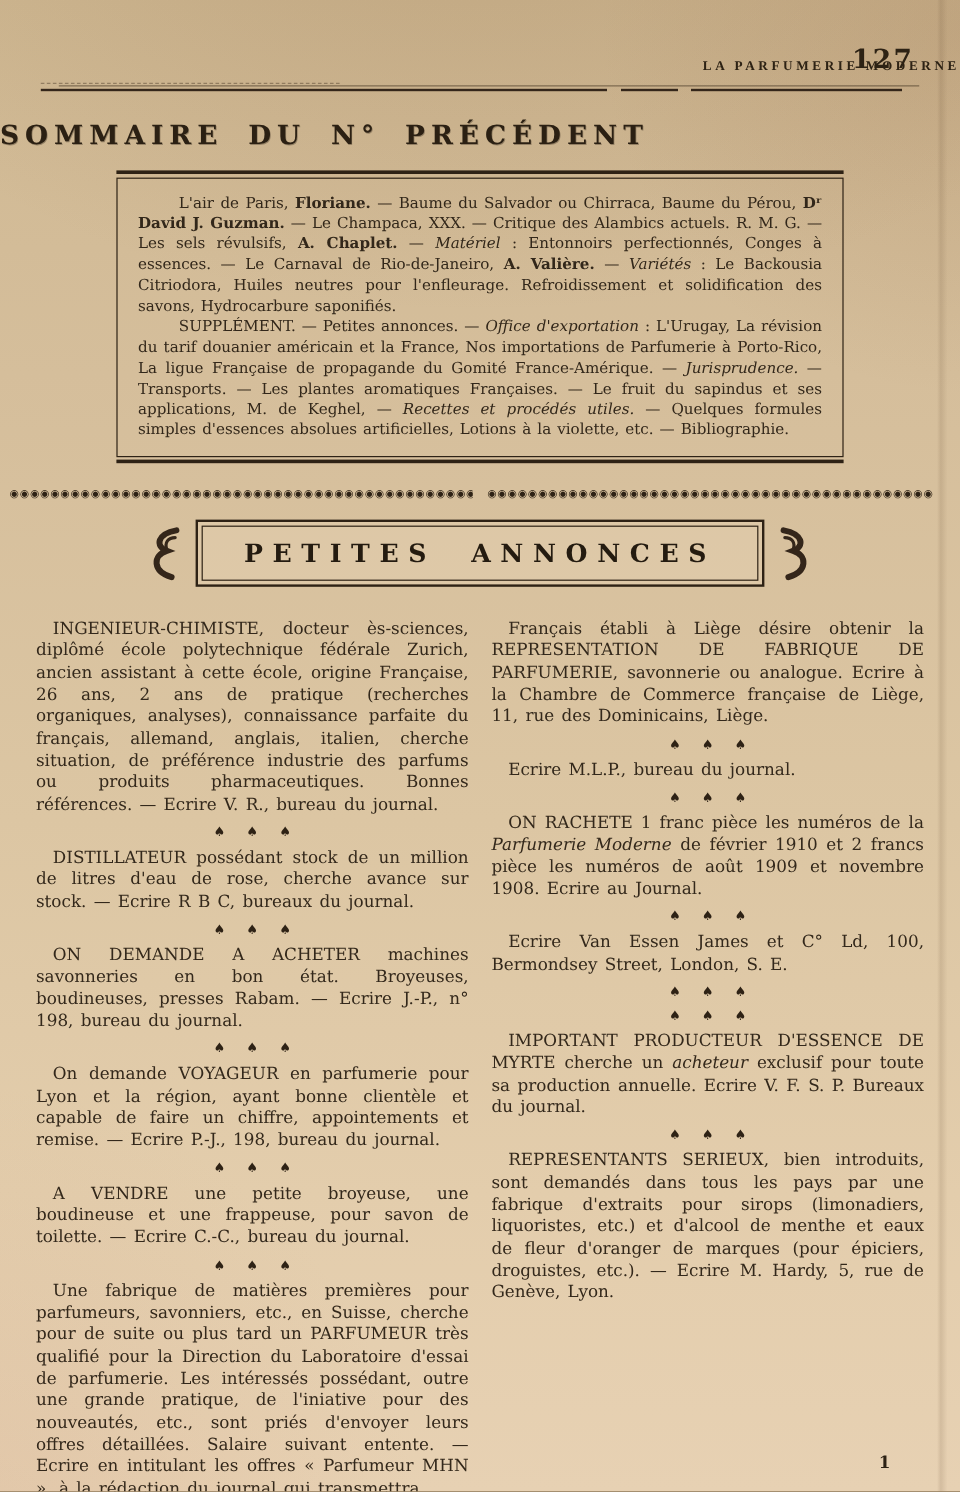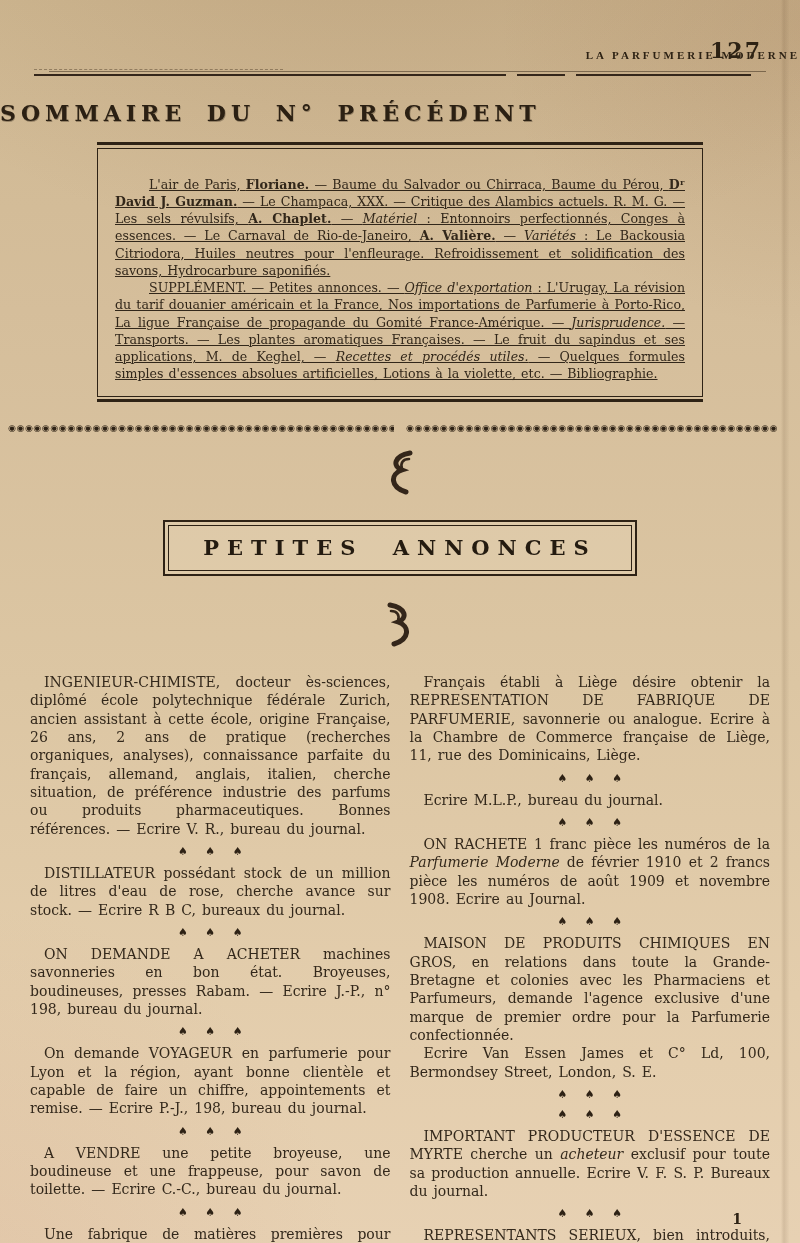--- a/index.html
+++ b/index.html
@@ -20,29 +20,29 @@
   .page-number{position:absolute;right:38px;bottom:15px;font-size:22px;font-weight:bold;letter-spacing:2px;color:#2d2214;}
   .masthead-rule{position:absolute;left:34px;right:34px;bottom:2px;height:7px;}
   .rule-dashed{position:absolute;top:0;left:0;width:34%;border-top:1px dashed rgba(52,38,22,.38);}
   .rule-thin{position:absolute;top:2px;left:2%;right:0;border-top:1px solid rgba(52,38,22,.5);}
   .rule-thick{position:absolute;top:5px;left:0;right:0;height:2.4px;
     background:linear-gradient(90deg,#34261a 0 64.5%,transparent 64.5% 66%,#34261a 66% 72.5%,transparent 72.5% 74%,#34261a 74% 98%,transparent 98%);}
   
   .section-title{margin-top:22px;text-align:left;font-size:22px;font-weight:bold;
     letter-spacing:5px;word-spacing:8px;color:#2b2013;text-shadow:.6px .6px 0 rgba(43,32,19,.35);}
   .sommaire-frame{width:606px;margin:16px auto 0;border-top:3px solid #2e2215;border-bottom:3px solid #2e2215;padding:2.5px 0;}
-  .sommaire-inner{border:1.3px solid #2e2215;padding:27px 17px 13px;text-decoration:underline;}
+  .sommaire-inner{border:1.3px solid #2e2215;padding:11px 17px 13px;}
   .sommaire-par{margin:0;text-indent:34px;font-size:12.6px;line-height:1.37;text-align:justify;word-spacing:1px;}
   .sommaire-par b{font-weight:bold;} .sommaire-par i{font-style:italic;}
   
   .circle-row{display:flex;gap:12px;margin:22px 8px 0;}
   .circle-run{flex:1;overflow:hidden;white-space:nowrap;font-family:"DejaVu Sans","Liberation Sans",sans-serif;
     font-size:9px;letter-spacing:.6px;line-height:1;color:#2e2215;}
   
-  .banner-row{display:flex;align-items:center;justify-content:center;gap:25px;margin-top:16px;flex-direction:column;}
+  .banner-row{display:flex;align-items:center;justify-content:center;gap:13px;margin-top:16px;}
   .banner-frame{border:2.6px solid #2e2215;padding:3px;background:rgba(238,223,196,.25);}
   .banner-inner{border:1.5px solid #2e2215;padding:9px 34px 10px;}
   .banner-title{font-size:21px;font-weight:bold;letter-spacing:8px;word-spacing:14px;color:#241b10;}
   .flourish{display:block;}
   .flourish.flip{transform:scaleX(-1);}
   
   .ads{display:flex;gap:19px;padding:0 30px;margin-top:26px;}
   .ads-col{flex:1;min-width:0;}
   .ad-par{margin:0;text-indent:14px;font-size:14px;line-height:1.31;text-align:justify;word-spacing:1.6px;color:#33281b;}
   .ad-par i{font-style:italic;}
@@ -130,21 +130,20 @@
         <div class="ad-sep">♠ ♠ ♠</div>
         <div class="ad">
           <p class="ad-par"><span>Ecrire M.L.P., bureau du journal.</span></p>
         </div>
         <div class="ad-sep">♠ ♠ ♠</div>
         <div class="ad">
           <p class="ad-par"><span>ON RACHETE 1 franc pièce les numéros de la </span><i>Parfumerie Moderne</i><span> de février 1910 et 2 francs pièce les numéros de août 1909 et novembre 1908. Ecrire au Journal.</span></p>
         </div>
         <div class="ad-sep">♠ ♠ ♠</div>
         <div class="ad">
-          <p class="ad-par"><span>MAISON DE PRODUITS CHIMIQUES EN GROS, en relations dans toute la Grande-Bretagne et colonies avec les Pharmaciens et Parfumeurs, demande l'agence exclusive d'une marque de premier ordre pour la Parfumerie confectionnée.</span></p>
           <p class="ad-par"><span>Ecrire Van Essen James et C° Ld, 100, Bermondsey Street, London, S. E.</span></p>
         </div>
         <div class="ad-sep">♠ ♠ ♠</div>
         <div class="ad-sep">♠ ♠ ♠</div>
         <div class="ad">
           <p class="ad-par"><span>IMPORTANT PRODUCTEUR D'ESSENCE DE MYRTE cherche un </span><i>acheteur</i><span> exclusif pour toute sa production annuelle. Ecrire V. F. S. P. Bureaux du journal.</span></p>
         </div>
         <div class="ad-sep">♠ ♠ ♠</div>
         <div class="ad">
           <p class="ad-par"><span>REPRESENTANTS SERIEUX, bien introduits, sont demandés dans tous les pays par une fabrique d'extraits pour sirops (limonadiers, liquoristes, etc.) et d'alcool de menthe et eaux de fleur d'oranger de marques (pour épiciers, droguistes, etc.). — Ecrire M. Hardy, 5, rue de Genève, Lyon.</span></p>

